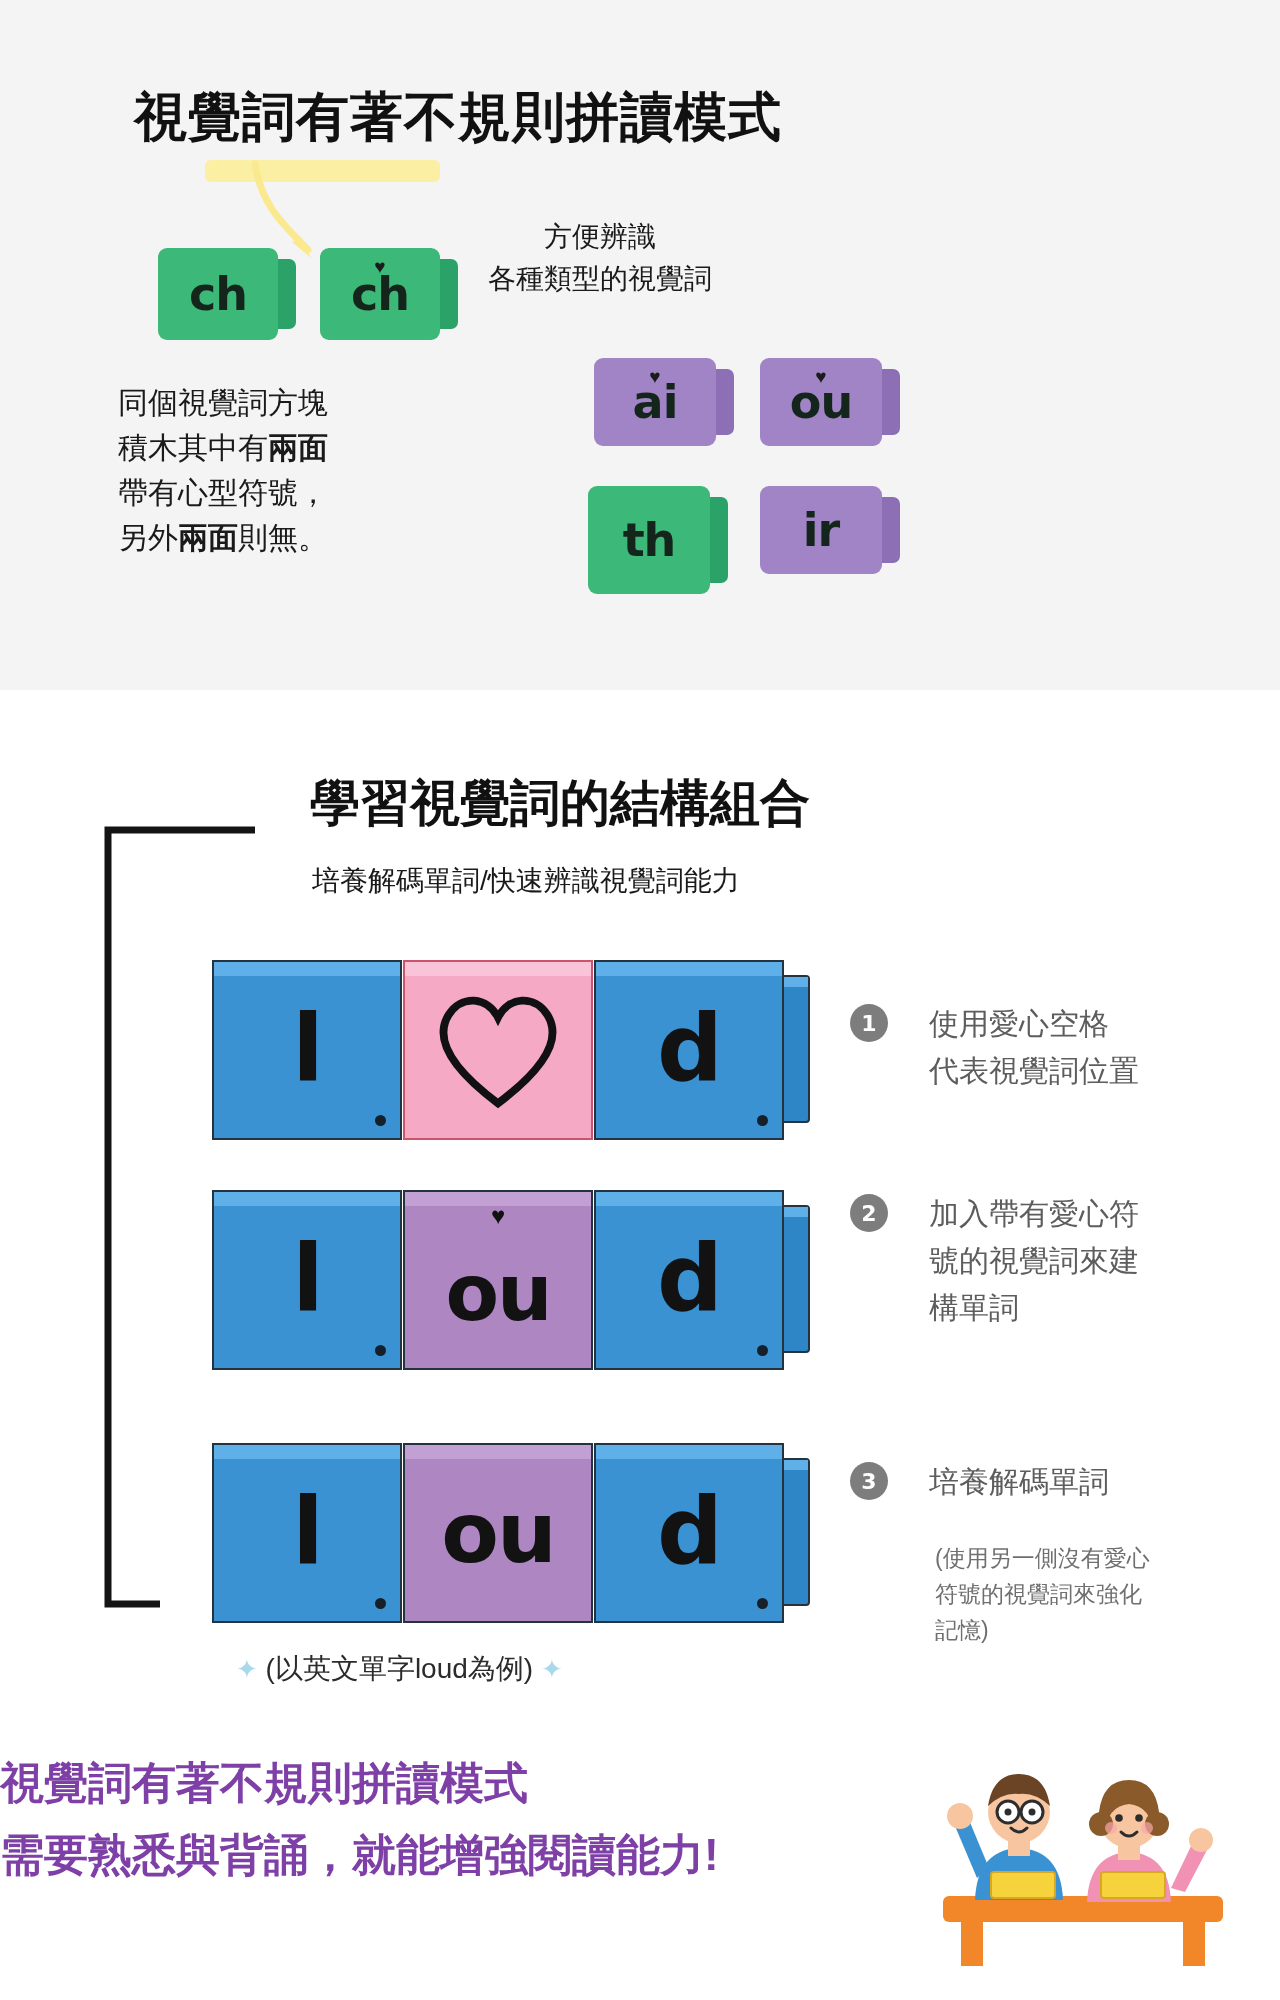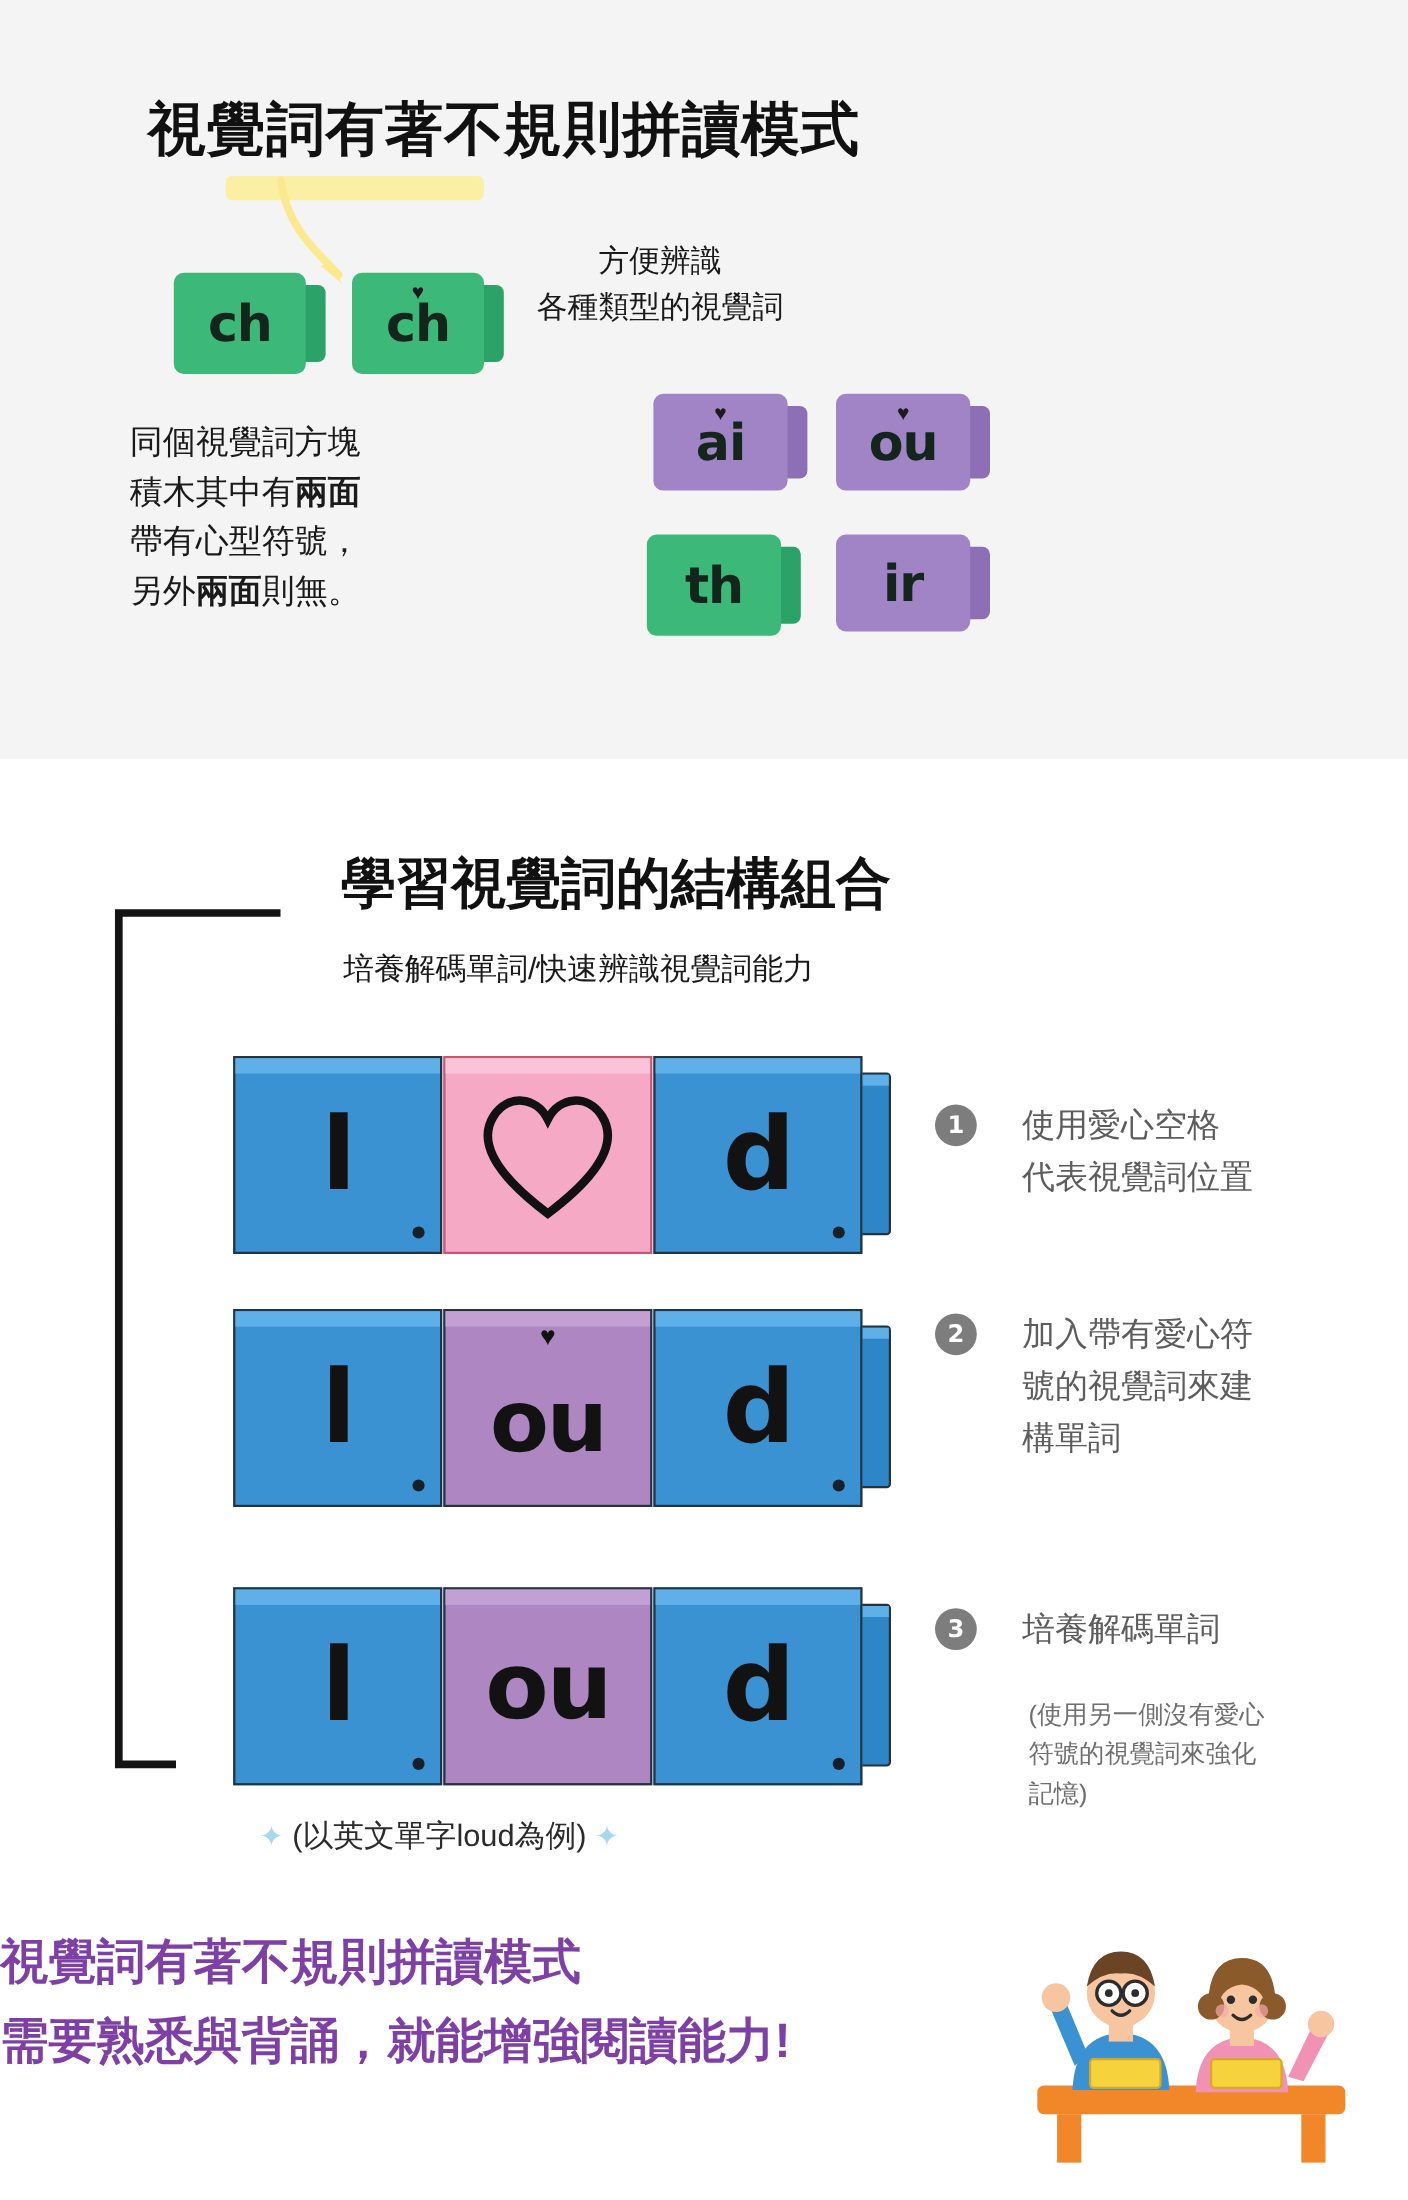--- a/index.html
+++ b/index.html
@@ -218,21 +218,21 @@
   </div>
 
   <div class="blk purple" style="left:760px; top:358px; width:122px; height:88px;">
     <div class="side" style="left:110px; width:30px;"></div>
     <div class="face">
       <span class="heart">♥</span>
       <span class="lbl">ou</span>
     </div>
   </div>
 
-  <div class="blk green" style="left:588px; top:486px; width:122px; height:92px;">
+  <div class="blk green" style="left:588px; top:486px; width:122px; height:108px;">
     <div class="side" style="left:110px; width:30px;"></div>
     <div class="face">
       <span class="lbl">th</span>
     </div>
   </div>
 
   <div class="blk purple" style="left:760px; top:486px; width:122px; height:88px;">
     <div class="side" style="left:110px; width:30px;"></div>
     <div class="face">
       <span class="lbl">ir</span>

